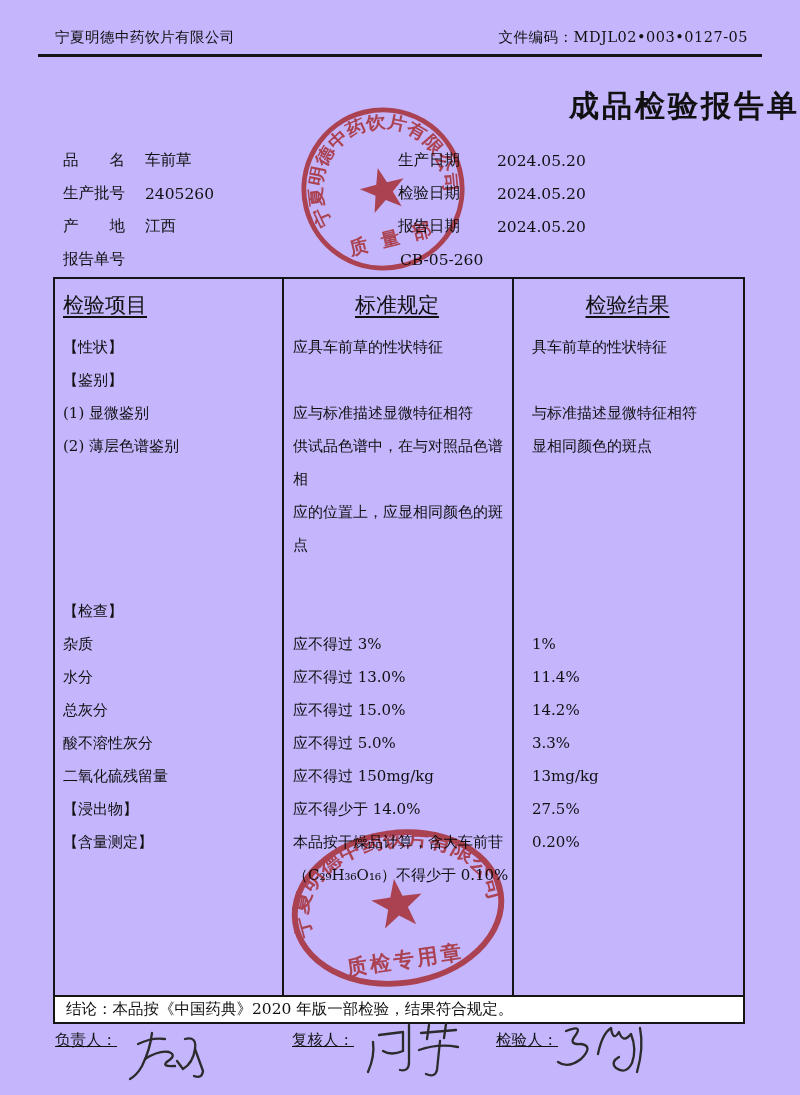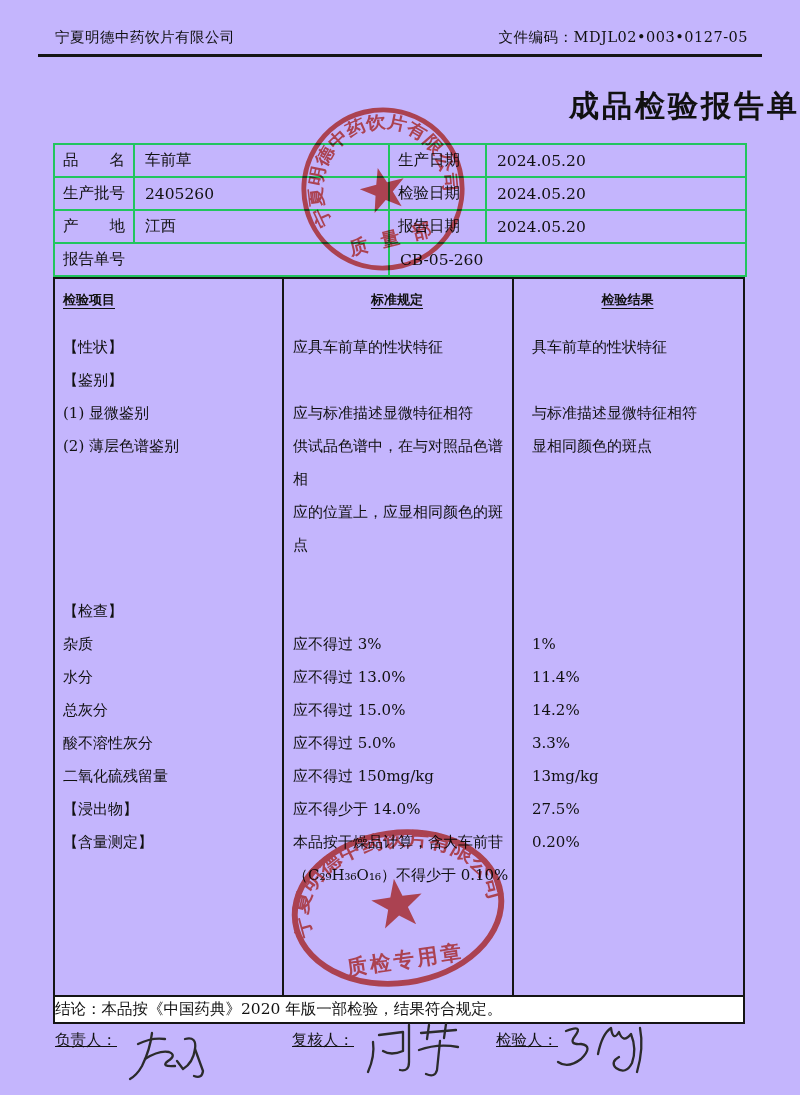--- a/index.html
+++ b/index.html
@@ -10,40 +10,40 @@
   }
   
   .doc-header{position:absolute;top:28px;left:55px;right:52px;display:flex;
     justify-content:space-between;font-size:14.5px;letter-spacing:.5px;}
   .header-rule{position:absolute;top:54px;left:38px;right:38px;height:2.5px;background:#151515;}
   .title{position:absolute;top:86px;left:0;width:100%;text-align:right;
     font-size:30px;font-weight:700;letter-spacing:3px;}
   
   table.info{position:absolute;top:143px;left:53px;width:692px;border-collapse:collapse;
     table-layout:fixed;font-size:15.5px;}
-  table.info td{border:2px solid #22c55e;height:31px;padding:0 0 0 10px;overflow:hidden;white-space:nowrap;}
+  table.info td{border:2px solid #c4b5fd;height:31px;padding:0 0 0 10px;overflow:hidden;white-space:nowrap;}
   table.info td.lbl{padding-left:8px;}
   
   .main-table{position:absolute;top:277px;left:53px;width:692px;height:720px;
     border:2px solid #151515;box-sizing:border-box;font-size:15px;}
   .vline{position:absolute;top:0;bottom:0;width:1.6px;background:#151515;}
   .vline.v1{left:227px;} .vline.v2{left:457px;}
   .thead{display:grid;grid-template-columns:227px 230px 231px;padding-top:12px;height:40px;
-    font-size:13px;font-weight:bold;}
+    font-size:21px;}
   .thead .h{text-decoration:underline;text-underline-offset:4px;}
   .thead .h.item{padding-left:8px;}
   .thead .h.mid,.thead .h.res{text-align:center;}
   .trow{display:grid;grid-template-columns:227px 230px 231px;}
   .tcell{line-height:33px;min-height:33px;white-space:pre-wrap;overflow:hidden;}
   .tcell.item{padding-left:8px;}
   .tcell.standard{padding-left:11px;padding-right:2px;}
   .tcell.result{padding-left:20px;}
   
   .conclusion{position:absolute;top:995px;left:53px;width:692px;height:29px;
-    border:2px solid #151515;box-sizing:border-box;line-height:24px;
+    border:2px solid #151515;box-sizing:border-box;line-height:24px;padding-left:11px;
     font-size:15.5px;background:#fff;}
   
   .signs{position:absolute;top:1026px;left:0;width:800px;height:64px;font-size:15.5px;}
   .sign-label{position:absolute;top:4px;text-decoration:underline;}
   .sign-label.r1{left:55px;} .sign-label.r2{left:292px;} .sign-label.r3{left:496px;}
   .sig{position:absolute;}
   .sig path{fill:none;stroke:#2b2b2b;stroke-width:2.3;stroke-linecap:round;stroke-linejoin:round;}
   .sig.s1{left:124px;top:2px;} .sig.s2{left:362px;top:-6px;} .sig.s3{left:552px;top:-4px;}
   
   .stamp{position:absolute;opacity:.82;mix-blend-mode:multiply;}

